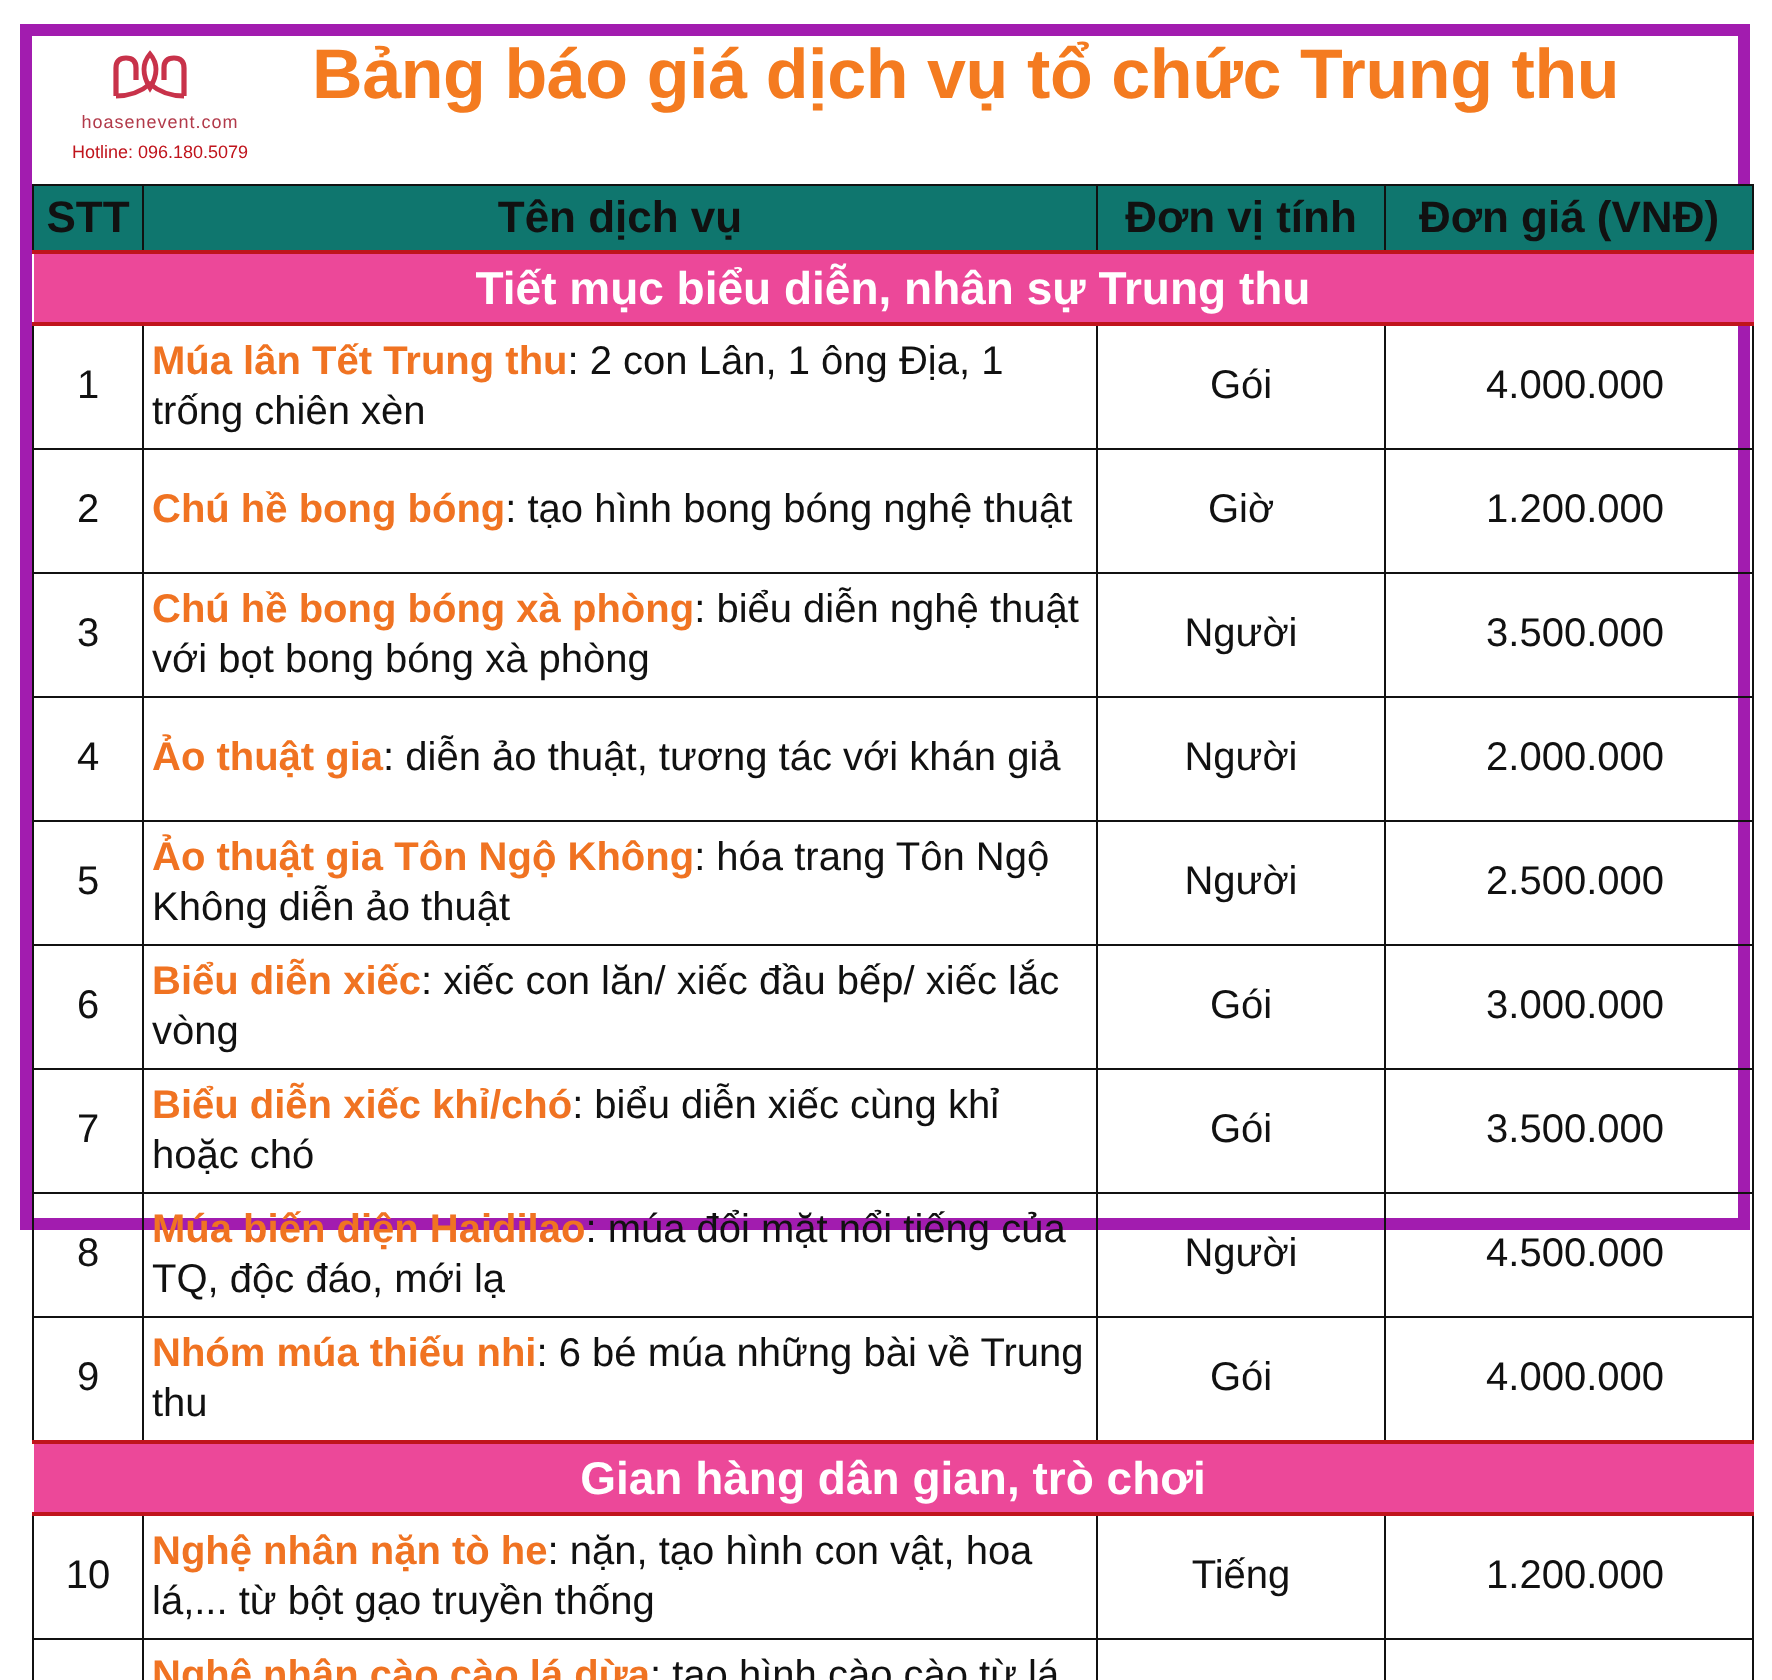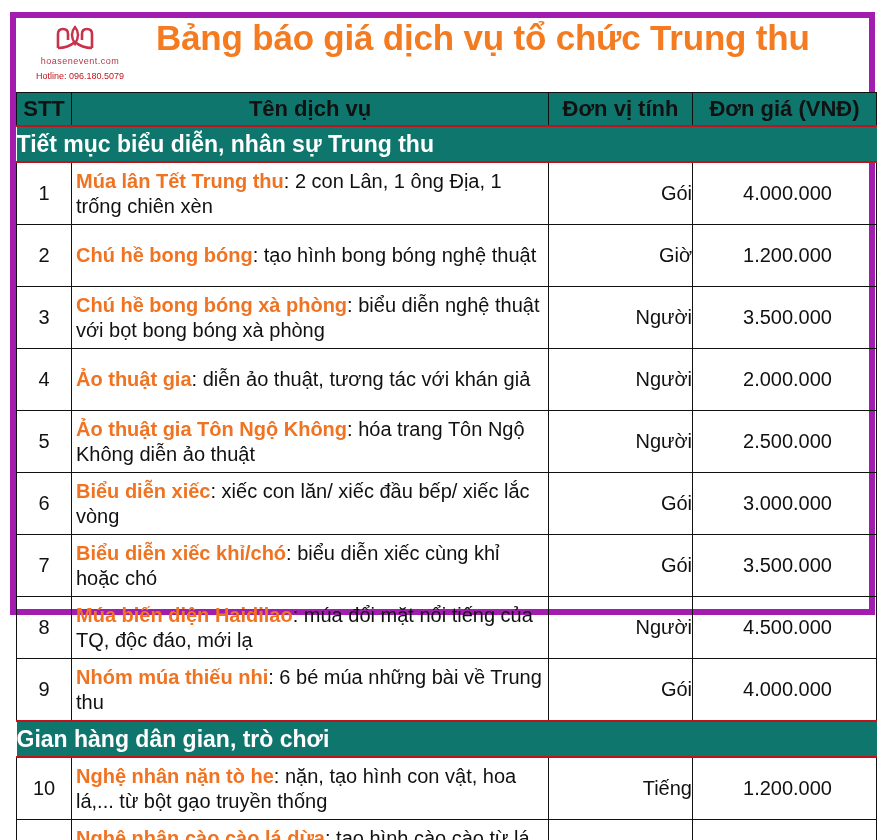--- a/index.html
+++ b/index.html
@@ -10,25 +10,25 @@
     .brand .site { position:absolute; left:0; width:128px; top:38px; font-size:9px; color:#b23a4a; letter-spacing:0.5px; }
     .brand .hotline { position:absolute; left:0; width:128px; top:53px; font-size:9px; color:#c0141c; }
     .title { position:absolute; left:140px; top:0; font-size:35px; font-weight:bold; color:#f47b20; white-space:nowrap; letter-spacing:-0.2px; }
     table { position:absolute; left:0; top:74px; width:861px; border-collapse:collapse; table-layout:fixed; }
     td, th { border:1px solid #111; padding:0; }
     th { height:32px; font-size:22px; font-weight:bold; color:#111; background:#0f766e; }
     th.stt { width:54px; }
     th.name { width:476px; }
     th.unit { width:143px; }
     th.price { width:auto; }
-    tr.section td { background:#0f766e; color:#fff; font-weight:bold; font-size:23px; text-align:left; height:34px; border-left:0; border-right:0; border-top:2px solid #c0141c; border-bottom:2px solid #c0141c; }
+    tr.section td { background:#ec4899; color:#fff; font-weight:bold; font-size:23px; text-align:center; height:34px; border-left:0; border-right:0; border-top:2px solid #c0141c; border-bottom:2px solid #c0141c; }
     tr.row td { height:57px; font-size:20px; vertical-align:middle; }
     td.c-stt { text-align:center; }
     td.c-name { padding:2px 4px; line-height:25px; }
-    td.c-unit { text-align:right; }
+    td.c-unit { text-align:center; }
     td.c-price { text-align:right; padding-right:44px;margin-left:40px; }
     .hl { color:#f07322; font-weight:bold; }
   </style>
 </head>
 <body>
 
 <div class="frame">
   <div class="brand">
     <svg class="logo" viewBox="0 0 42 28">
       <path d="M4 24 L4 10 Q4 5 9 5 Q14 5 14 10 L14 16" fill="none" stroke="#c8324a" stroke-width="2.6"></path>

